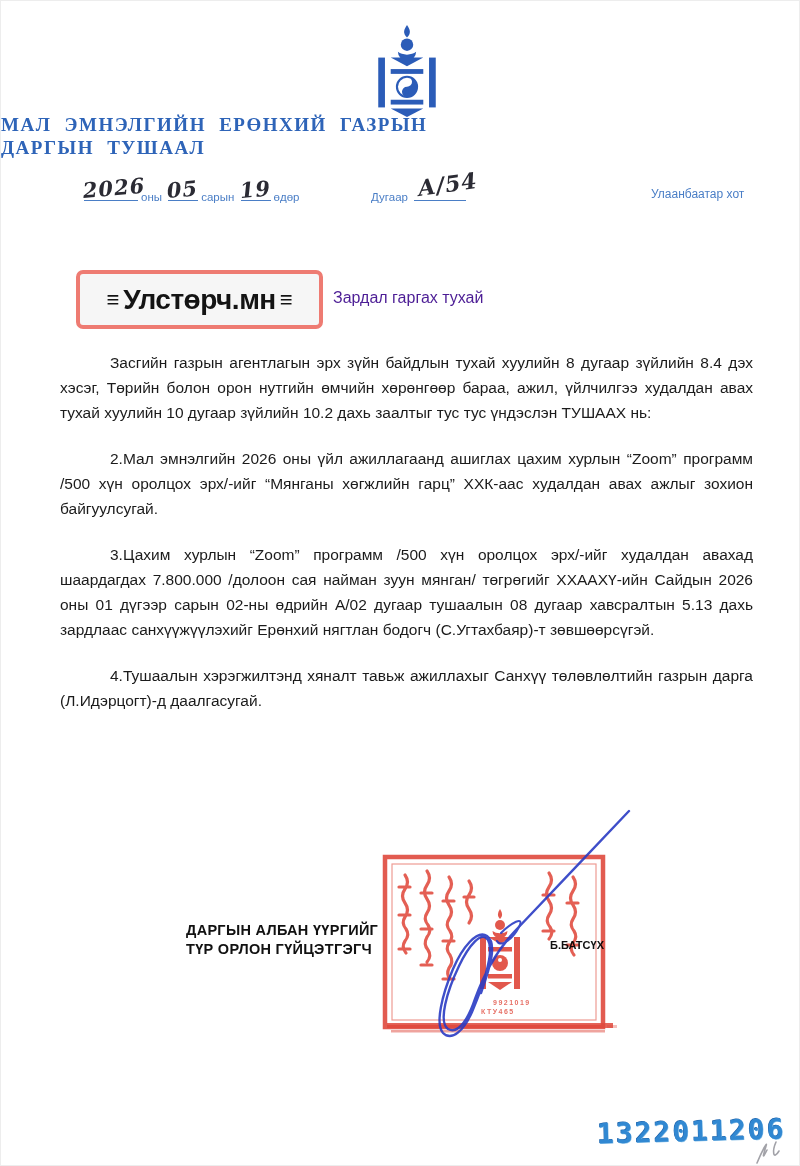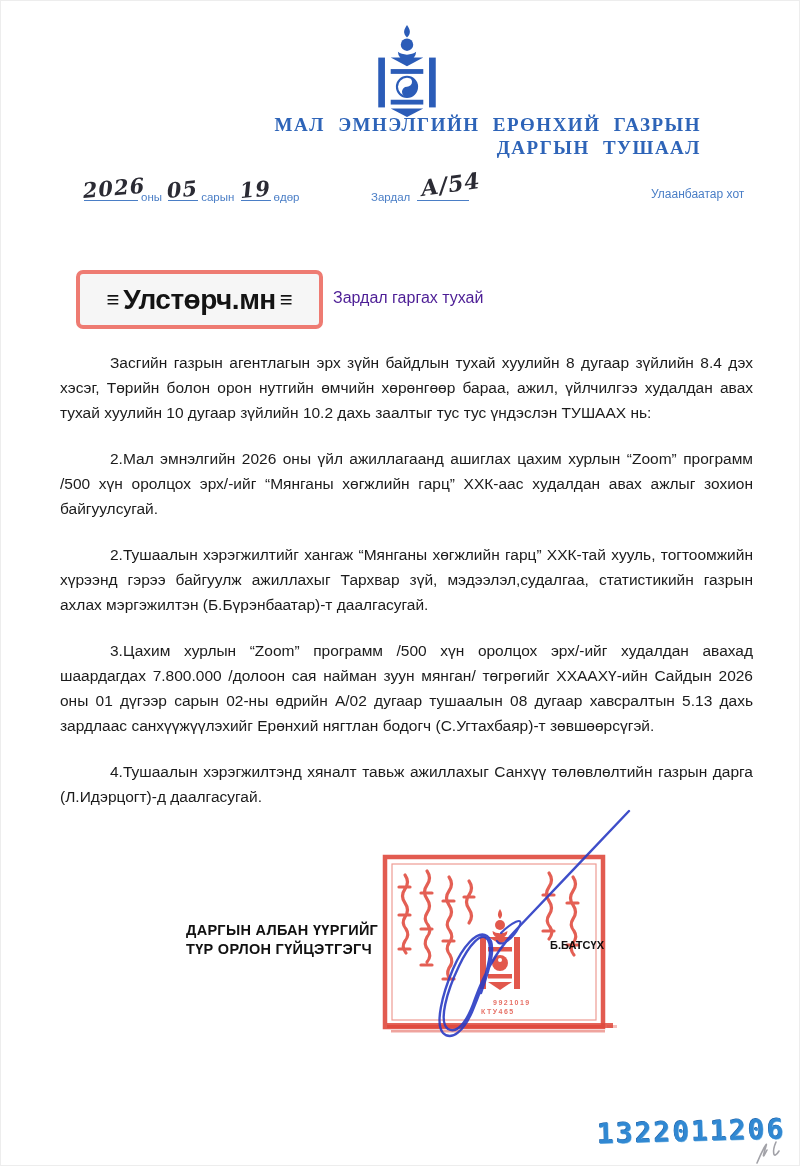--- a/index.html
+++ b/index.html
@@ -6,21 +6,21 @@
   html,body { background:#ffffff; }
   .page {
     position:relative; width:800px; height:1166px; margin:0 auto;
     background:#ffffff; border:1px solid #ededed; overflow:hidden;
     font-family:"Liberation Sans", sans-serif; color:#1b1b1b;
   }
 
   
   .emblem { position:absolute; left:373px; top:24px; width:66px; height:92px; }
   .doc-title {
-    position:absolute; left:0; top:112px; width:700px; text-align:right;
+    position:absolute; left:0; top:112px; width:700px; text-align:left;
     font-family:"Liberation Serif", serif; font-weight:bold;
     font-size:19px; line-height:23px; color:#2e64b8;
     letter-spacing:1.5px; word-spacing:7px;
   }
 
   
   .form-line { position:absolute; top:186px; font-size:11.5px; color:#4a7ec6; white-space:nowrap; }
   .fl-left  { left:80px; }
   .fl-num   { left:370px; }
   .fl-city  { left:650px; font-size:12px; }
@@ -111,40 +111,39 @@
     </span><span>оны</span>
     <span class="blank b-sm">
       <span class="hw">05</span>
     </span><span>сарын</span>
     <span class="blank b-sm">
       <span class="hw">19</span>
     </span><span>өдөр</span>
   </div>
 
   <div class="form-line fl-num">
-    <span>Зардал</span>
+    <span>Дугаар</span>
     <span class="blank b-num">
       <span class="hw hw-num">A/54</span>
     </span>
   </div>
 
   <div class="form-line fl-city">Улаанбаатар хот</div>
 
   <div class="logo-box">
     <span class="logo-mark">≡</span>
     <span class="logo-text">Улстөрч.мн</span>
     <span class="logo-mark">≡</span>
   </div>
 
   <div class="subject">Зардал гаргах тухай</div>
 
   <div class="body-text">
     <p>Засгийн газрын агентлагын эрх зүйн байдлын тухай хуулийн 8 дугаар зүйлийн 8.4 дэх хэсэг, Төрийн болон орон нутгийн өмчийн хөрөнгөөр бараа, ажил, үйлчилгээ худалдан авах тухай хуулийн 10 дугаар зүйлийн 10.2 дахь заалтыг  тус тус үндэслэн ТУШААХ нь:</p>
     <p>2.Мал эмнэлгийн 2026 оны үйл ажиллагаанд ашиглах цахим хурлын “Zoom” программ /500 хүн оролцох эрх/-ийг “Мянганы хөгжлийн гарц” ХХК-аас худалдан авах ажлыг зохион байгуулсугай.</p>
-    <p>2.Тушаалын хэрэгжилтийг хангаж “Мянганы хөгжлийн гарц” ХХК-тай хууль, тогтоомжийн хүрээнд гэрээ байгуулж ажиллахыг Тархвар зүй, мэдээлэл,судалгаа, статистикийн газрын ахлах мэргэжилтэн (Б.Бүрэнбаатар)-т даалгасугай.</p>
     <p>3.Цахим хурлын “Zoom” программ /500 хүн оролцох эрх/-ийг худалдан авахад шаардагдах 7.800.000 /долоон сая найман зуун мянган/ төгрөгийг ХХААХҮ-ийн Сайдын 2026 оны 01 дүгээр сарын 02-ны өдрийн А/02 дугаар тушаалын 08 дугаар хавсралтын 5.13 дахь зардлаас санхүүжүүлэхийг Ерөнхий нягтлан бодогч (С.Угтахбаяр)-т зөвшөөрсүгэй.</p>
     <p>4.Тушаалын хэрэгжилтэнд хяналт тавьж ажиллахыг Санхүү төлөвлөлтийн газрын дарга (Л.Идэрцогт)-д  даалгасугай.</p>
   </div>
 
   <div class="position-title">
     <div>ДАРГЫН АЛБАН ҮҮРГИЙГ</div>
     <div>ТҮР ОРЛОН ГҮЙЦЭТГЭГЧ</div>
   </div>
   <div class="signer-name">Б.БАТСҮХ</div>
 

